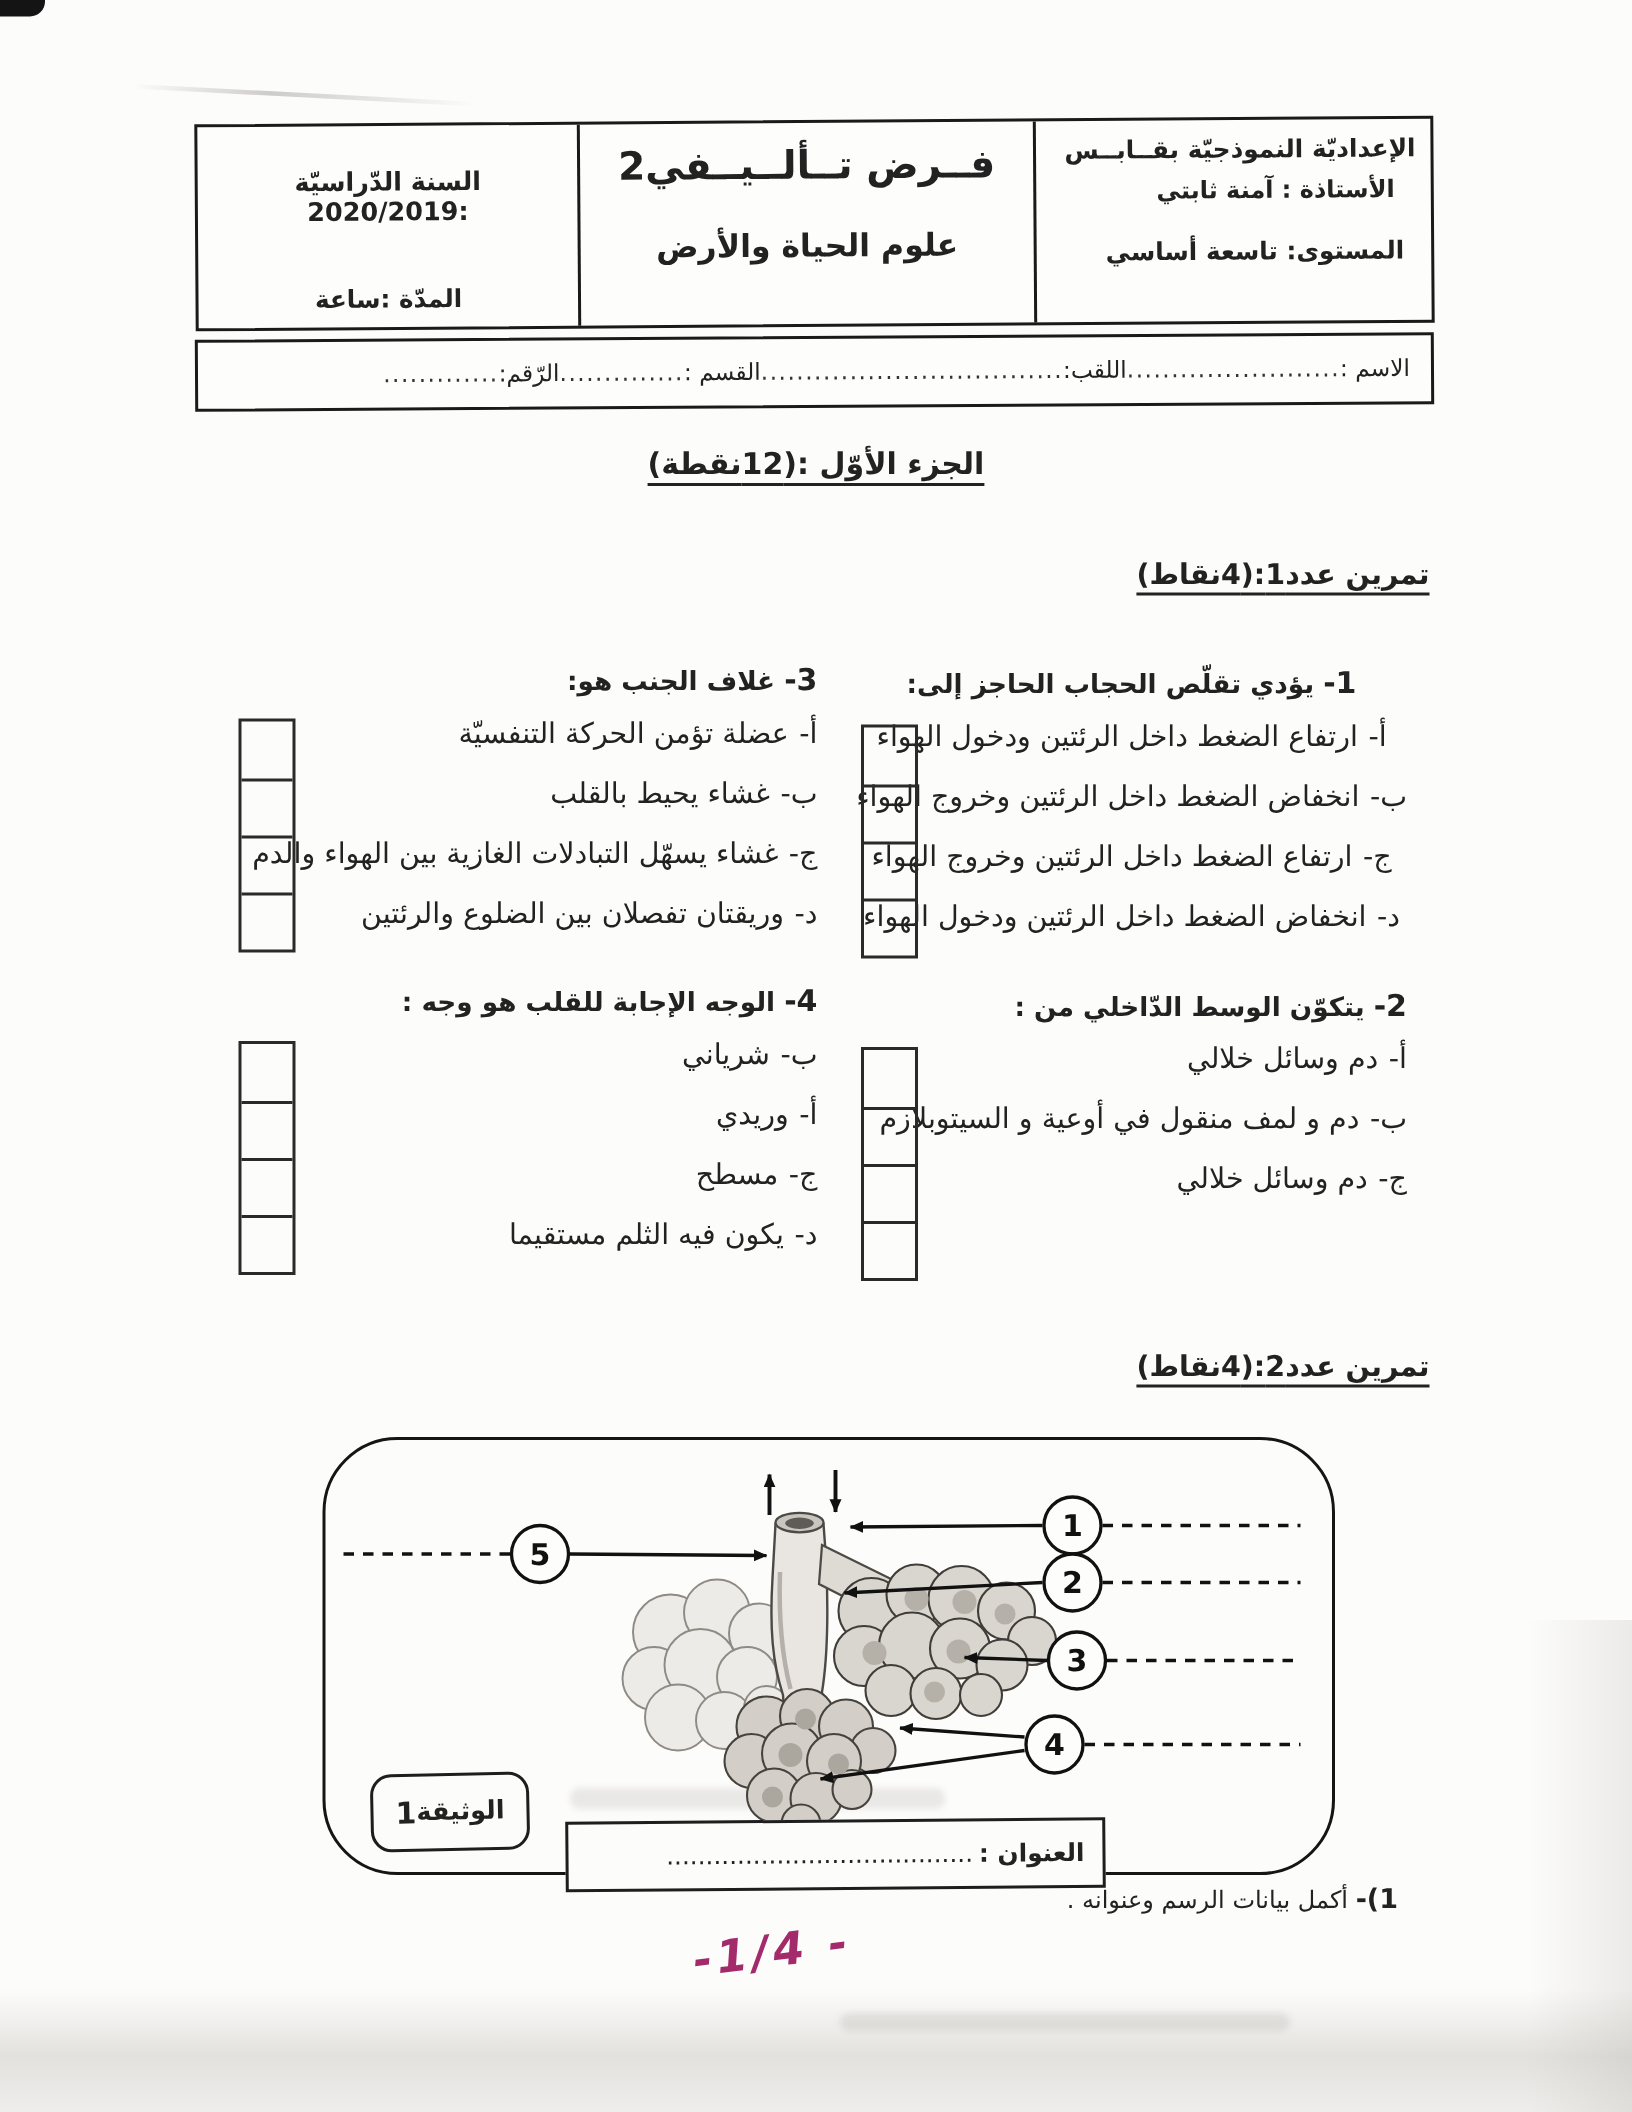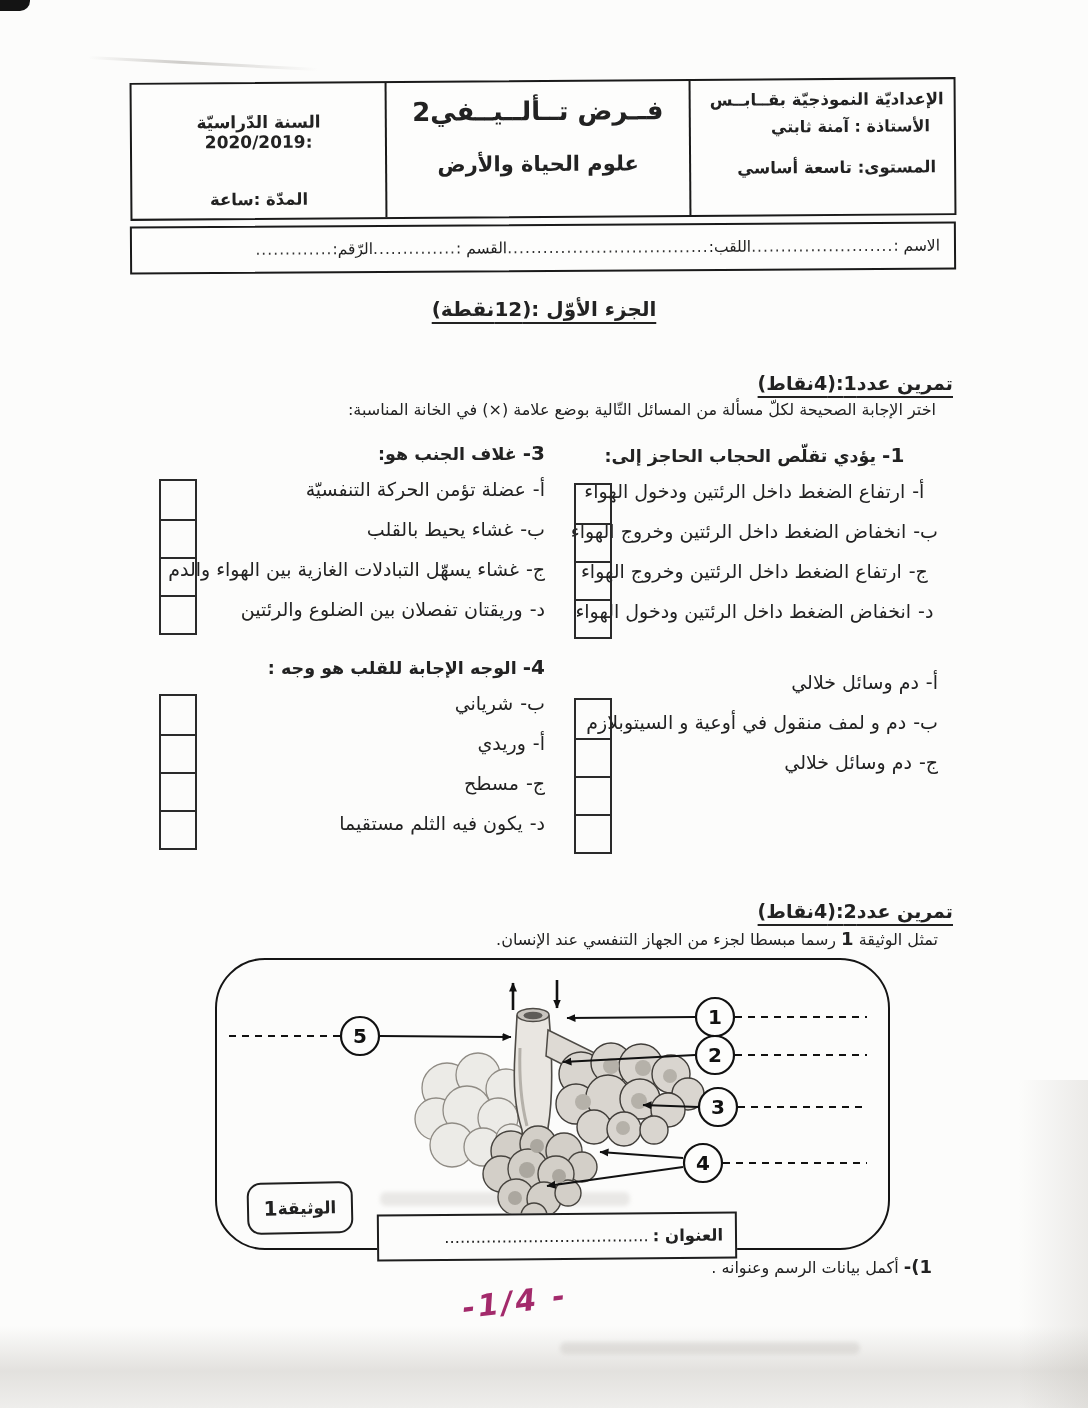--- a/index.html
+++ b/index.html
@@ -154,21 +154,20 @@
       <span class="dots">..............</span>
       <span class="lbl">الرّقم:</span>
       <span class="dots">.............</span>
   </div>
 
   <div class="part-title">
     <span>الجزء الأوّل :(12نقطة)</span>
   </div>
 
   <div class="ex-heading ex1-heading">تمرين عدد1:(4نقاط)</div>
-  <div class="instruction">اختر الإجابة الصحيحة لكلّ مسألة من المسائل التّالية بوضع علامة (×) في الخانة المناسبة:</div>
 
   <div class="q-block q1">
     <div class="q-head">
       <span class="q-num">1-</span>
       <span>يؤدي تقلّص الحجاب الحاجز إلى:</span>
     </div>
     <ul class="q-opts">
       <li><span class="opt-letter">أ-</span><span>ارتفاع الضغط داخل الرئتين ودخول الهواء</span></li>
       <li><span class="opt-letter">ب-</span><span>انخفاض الضغط داخل الرئتين وخروج الهواء</span></li>
       <li><span class="opt-letter">ج-</span><span>ارتفاع الضغط داخل الرئتين وخروج الهواء</span></li>
@@ -176,20 +175,24 @@
     </ul>
   </div>
   <div class="cbx cbx-q1">
     <div class="cell"></div>
     <div class="cell"></div>
     <div class="cell"></div>
     <div class="cell"></div>
   </div>
 
   <div class="q-block q2">
+    <div class="q-head">
+      <span class="q-num">2-</span>
+      <span>يتكوّن الوسط الدّاخلي من :</span>
+    </div>
     <ul class="q-opts">
       <li><span class="opt-letter">أ-</span><span>دم وسائل خلالي</span></li>
       <li><span class="opt-letter">ب-</span><span>دم و لمف منقول في أوعية و السيتوبلازم</span></li>
       <li><span class="opt-letter">ج-</span><span>دم وسائل خلالي</span></li>
     </ul>
   </div>
   <div class="cbx cbx-q2">
     <div class="cell"></div>
     <div class="cell"></div>
     <div class="cell"></div>
@@ -228,23 +231,20 @@
     </ul>
   </div>
   <div class="cbx cbx-q4">
     <div class="cell"></div>
     <div class="cell"></div>
     <div class="cell"></div>
     <div class="cell"></div>
   </div>
 
   <div class="ex-heading ex2-heading">تمرين عدد2:(4نقاط)</div>
-  <div class="ex2-intro">
-    <span>تمثل الوثيقة </span><span class="num">1</span><span> رسما مبسطا لجزء من الجهاز التنفسي عند الإنسان.</span>
-  </div>
 
   <div class="figure-frame"></div>
   <svg class="figure-svg" width="675" height="292" viewBox="0 0 675 292">
     <defs>
       <marker id="arr" markerWidth="10" markerHeight="9" refX="8.5" refY="4" orient="auto" markerUnits="userSpaceOnUse">
         <path d="M0,0 L9,4 L0,8 Z" fill="#111"></path>
       </marker>
     </defs>
 
     <g fill="#ecebe7" stroke="#8f8b84" stroke-width="1.3">

